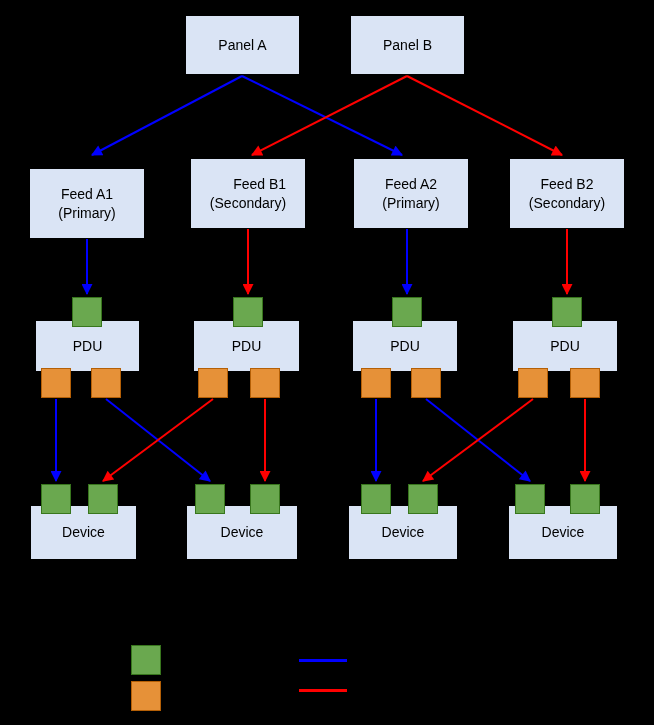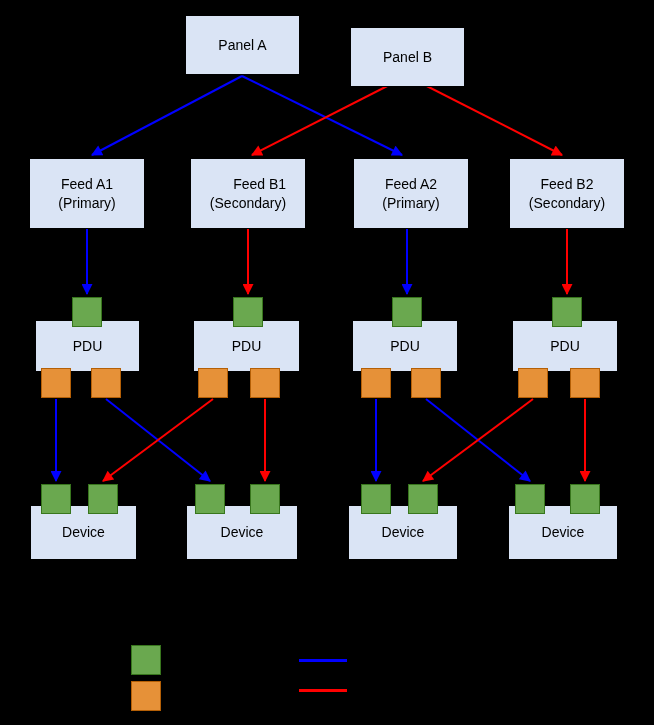--- a/index.html
+++ b/index.html
@@ -103,23 +103,23 @@
       <line x1="106" y1="399" x2="210" y2="481" stroke="#0000ff" stroke-width="2" marker-end="url(#arrow-blue)"></line>
       <line x1="213" y1="399" x2="103" y2="481" stroke="#ff0000" stroke-width="2" marker-end="url(#arrow-red)"></line>
       <line x1="265" y1="399" x2="265" y2="481" stroke="#ff0000" stroke-width="2" marker-end="url(#arrow-red)"></line>
       <line x1="376" y1="399" x2="376" y2="481" stroke="#0000ff" stroke-width="2" marker-end="url(#arrow-blue)"></line>
       <line x1="426" y1="399" x2="530" y2="481" stroke="#0000ff" stroke-width="2" marker-end="url(#arrow-blue)"></line>
       <line x1="533" y1="399" x2="423" y2="481" stroke="#ff0000" stroke-width="2" marker-end="url(#arrow-red)"></line>
       <line x1="585" y1="399" x2="585" y2="481" stroke="#ff0000" stroke-width="2" marker-end="url(#arrow-red)"></line>
     </svg>
 
   <div class="node" style="left:185px; top:15px; width:115px; height:60px;">Panel A</div>
-  <div class="node" style="left:350px; top:27px; width:115px; height:60px;">Panel B</div>
+  <div class="node" style="left:350px; top:15px; width:115px; height:60px;">Panel B</div>
 
-  <div class="node" style="left:29px; top:158px; width:116px; height:71px;">Feed A1
+  <div class="node" style="left:29px; top:168px; width:116px; height:71px;">Feed A1
 (Primary)</div>
   <div class="node" style="left:190px; top:158px; width:116px; height:71px;text-align:right;">Feed B1
 (Secondary)</div>
   <div class="node" style="left:353px; top:158px; width:116px; height:71px;">Feed A2
 (Primary)</div>
   <div class="node" style="left:509px; top:158px; width:116px; height:71px;">Feed B2
 (Secondary)</div>
 
   <div class="node" style="left:35px; top:320px; width:105px; height:52px;">PDU</div>
   <div class="node" style="left:193px; top:320px; width:107px; height:52px;">PDU</div>

